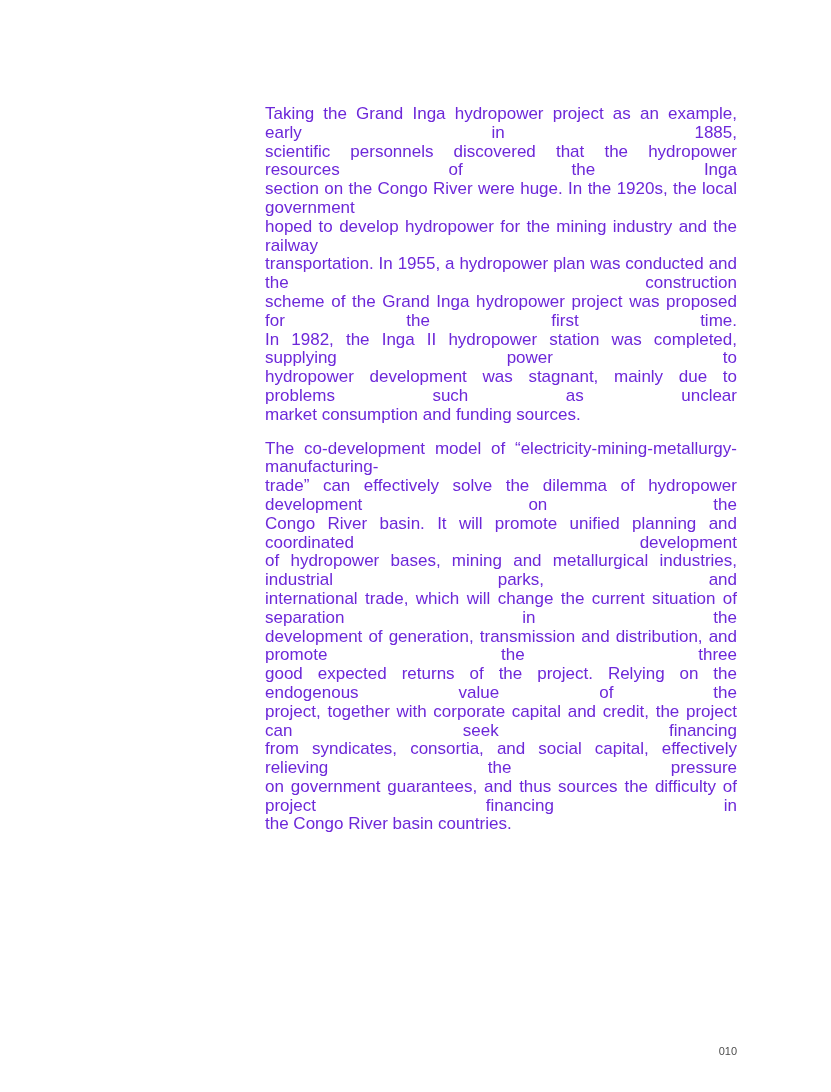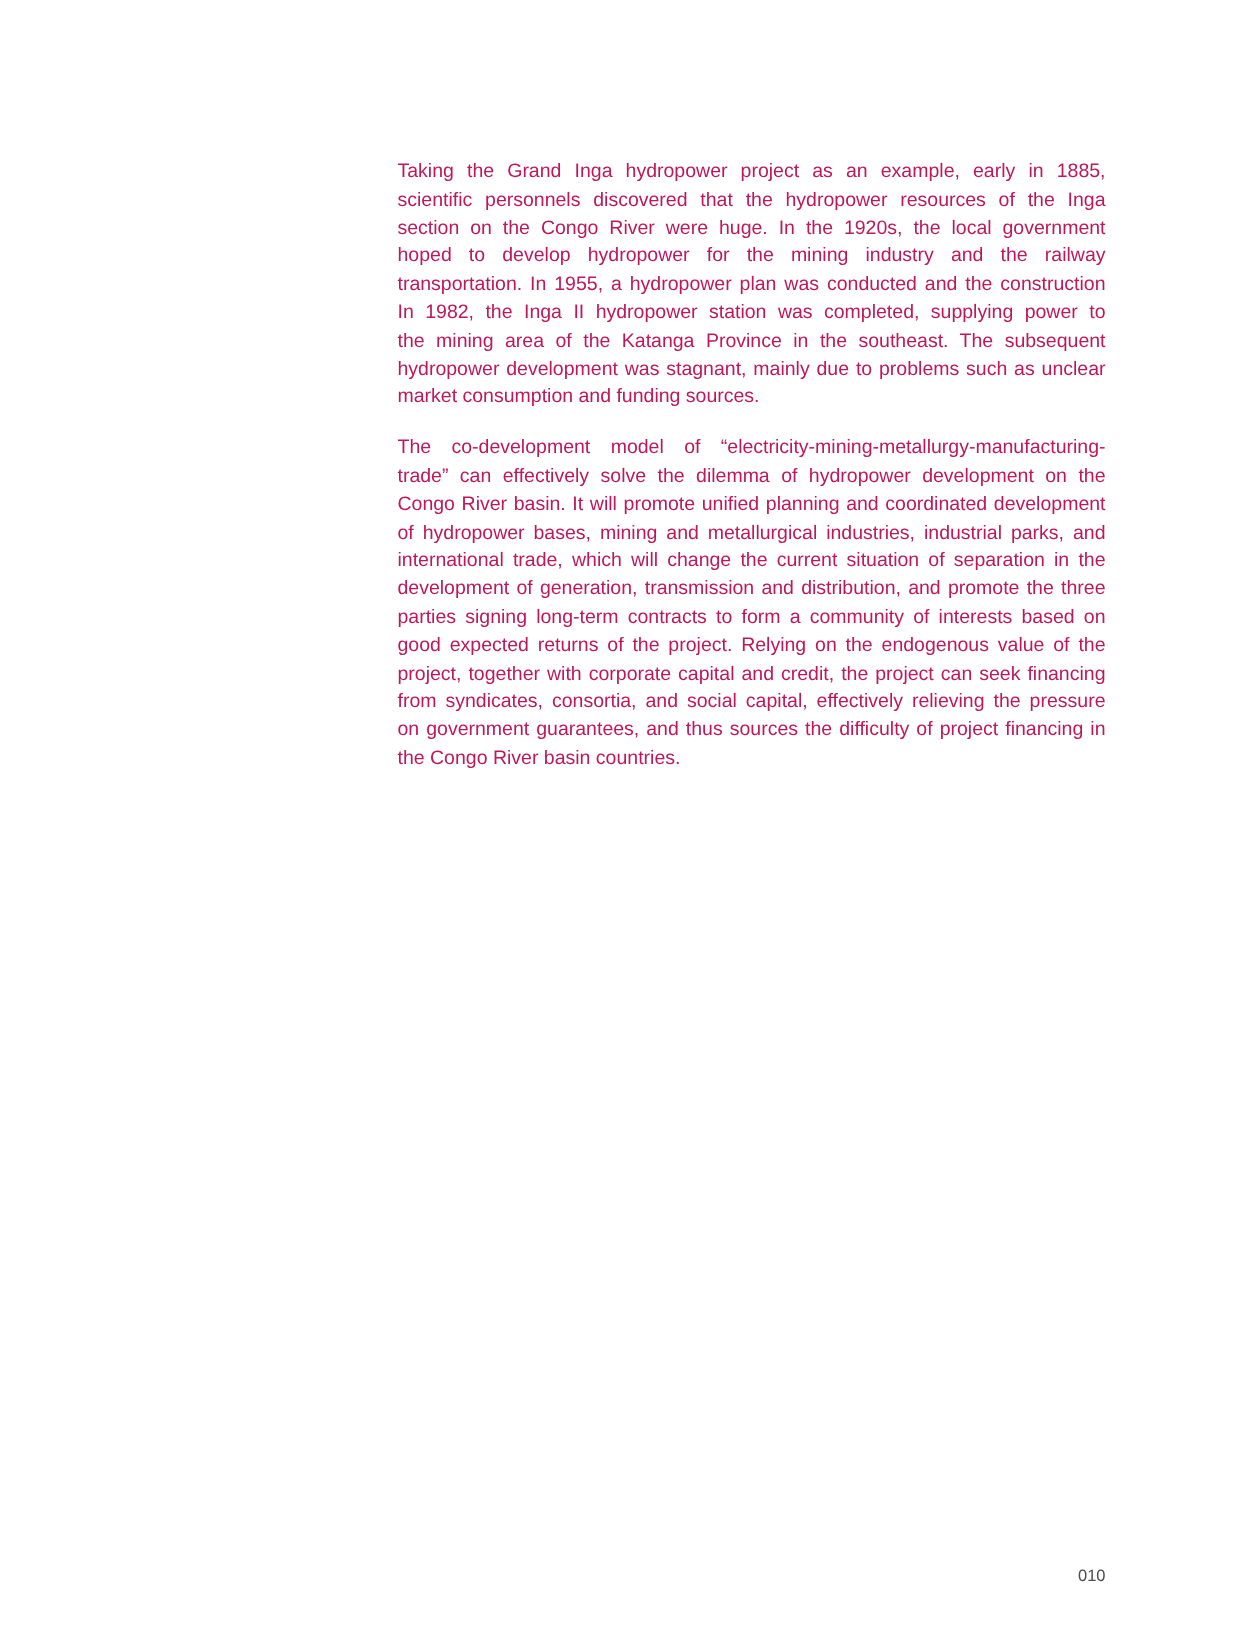--- a/index.html
+++ b/index.html
@@ -13,22 +13,22 @@
     height: 1092px;
     background: #ffffff;
     font-family: "Liberation Sans", sans-serif;
     overflow: hidden;
   }
   .text-block {
     position: absolute;
     left: 265px;
     top: 105px;
     width: 472px;
-    color: #be185d;
-    font-size: 13px;
+    color: #6d28d9;
+    font-size: 17px;
     line-height: 18.8px;
   }
   .paragraph { margin: 0 0 15px 0; }
   .paragraph:last-child { margin-bottom: 4px; }
   .line {
     text-align: justify;
     text-align-last: justify;
   }
   .line.last {
     text-align: right;
@@ -49,33 +49,32 @@
 <body>
 
 <div class="page">
   <div class="text-block">
     <div class="paragraph">
       <div class="line">Taking the Grand Inga hydropower project as an example, early in 1885,</div>
       <div class="line">scientific personnels discovered that the hydropower resources of the Inga</div>
       <div class="line">section on the Congo River were huge. In the 1920s, the local government</div>
       <div class="line">hoped to develop hydropower for the mining industry and the railway</div>
       <div class="line">transportation. In 1955, a hydropower plan was conducted and the construction</div>
+      <div class="line">scheme of the Grand Inga hydropower project was proposed for the first time.</div>
       <div class="line">In 1982, the Inga II hydropower station was completed, supplying power to</div>
-      <div class="line">the mining area of the Katanga Province in the southeast. The subsequent</div>
       <div class="line">hydropower development was stagnant, mainly due to problems such as unclear</div>
       <div class="line last">market consumption and funding sources.</div>
     </div>
     <div class="paragraph">
       <div class="line">The co-development model of “electricity-mining-metallurgy-manufacturing-</div>
       <div class="line">trade” can effectively solve the dilemma of hydropower development on the</div>
       <div class="line">Congo River basin. It will promote unified planning and coordinated development</div>
       <div class="line">of hydropower bases, mining and metallurgical industries, industrial parks, and</div>
       <div class="line">international trade, which will change the current situation of separation in the</div>
       <div class="line">development of generation, transmission and distribution, and promote the three</div>
-      <div class="line">parties signing long-term contracts to form a community of interests based on</div>
       <div class="line">good expected returns of the project. Relying on the endogenous value of the</div>
       <div class="line">project, together with corporate capital and credit, the project can seek financing</div>
       <div class="line">from syndicates, consortia, and social capital, effectively relieving the pressure</div>
       <div class="line">on government guarantees, and thus sources the difficulty of project financing in</div>
       <div class="line last">the Congo River basin countries.</div>
     </div>
   </div>
   <div class="page-number">010</div>
 </div>
 

